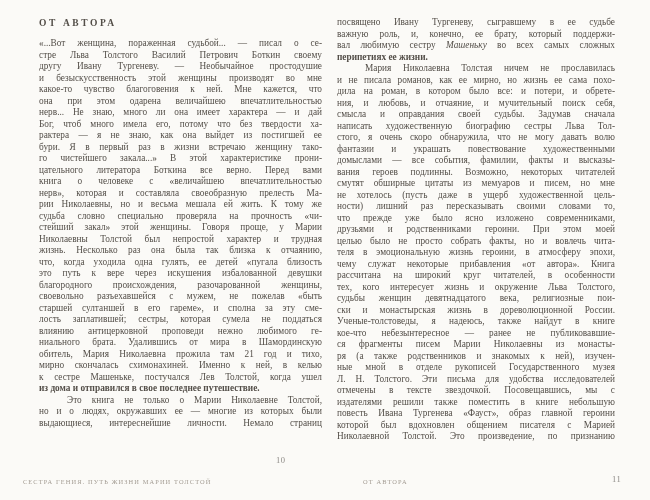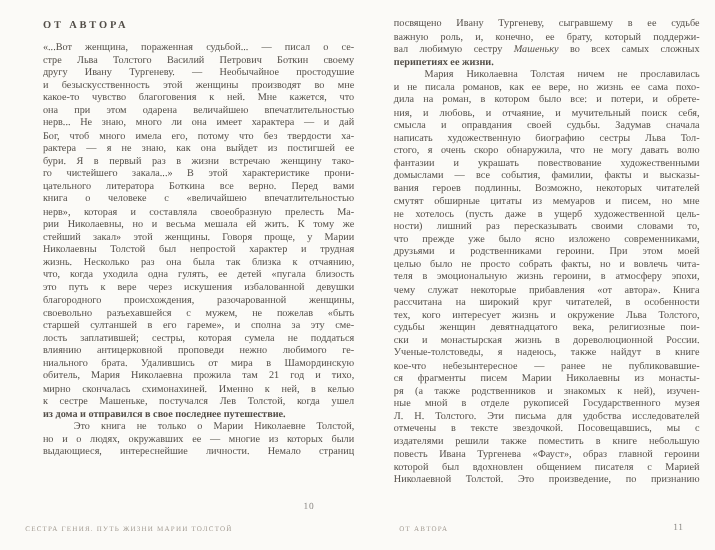--- a/index.html
+++ b/index.html
@@ -16,21 +16,21 @@
   }
   .spread {
     position: absolute;
     inset: 0;
   }
   .page {
     position: absolute;
     top: 17px;
   }
   .page-left  { left: 39px;  width: 283px; }
-  .page-right { left: 358px; width: 278px; }
+  .page-right { left: 337px; width: 278px; }
   .chapter-header {
     margin: 0 0 9px 0;
     font-size: 9.5px;
     line-height: 12px;
     font-weight: 700;
     letter-spacing: 2.6px;
     color: var(--text, #534e48);
   }
   .body-text .line {
     font-size: 9.3px;
@@ -84,20 +84,21 @@
         <div class="line">она при этом одарена величайшею впечатлительностью</div>
         <div class="line">нерв... Не знаю, много ли она имеет характера — и дай</div>
         <div class="line">Бог, чтоб много имела его, потому что без твердости ха-</div>
         <div class="line">рактера — я не знаю, как она выйдет из постигшей ее</div>
         <div class="line">бури. Я в первый раз в жизни встречаю женщину тако-</div>
         <div class="line">го чистейшего закала...» В этой характеристике прони-</div>
         <div class="line">цательного литератора Боткина все верно. Перед вами</div>
         <div class="line">книга о человеке с «величайшею впечатлительностью</div>
         <div class="line">нерв», которая и составляла своеобразную прелесть Ма-</div>
         <div class="line">рии Николаевны, но и весьма мешала ей жить. К тому же</div>
+        <div class="line">судьба словно специально проверяла на прочность «чи-</div>
         <div class="line">стейший закал» этой женщины. Говоря проще, у Марии</div>
         <div class="line">Николаевны Толстой был непростой характер и трудная</div>
         <div class="line">жизнь. Несколько раз она была так близка к отчаянию,</div>
         <div class="line">что, когда уходила одна гулять, ее детей «пугала близость</div>
         <div class="line">это путь к вере через искушения избалованной девушки</div>
         <div class="line">благородного происхождения, разочарованной женщины,</div>
         <div class="line">своевольно разъехавшейся с мужем, не пожелав «быть</div>
         <div class="line">старшей султаншей в его гареме», и сполна за эту сме-</div>
         <div class="line">лость заплатившей; сестры, которая сумела не поддаться</div>
         <div class="line">влиянию антицерковной проповеди нежно любимого ге-</div>
@@ -112,21 +113,21 @@
       </div>
   </section>
 
   <section class="page page-right">
     <div class="body-text">
         <div class="line">посвящено Ивану Тургеневу, сыгравшему в ее судьбе</div>
         <div class="line">важную роль, и, конечно, ее брату, который поддержи-</div>
         <div class="line">вал любимую сестру <em>Машеньку</em> во всех самых сложных</div>
         <div class="line para-end">перипетиях ее жизни.</div>
         <div class="line indent">Мария Николаевна Толстая ничем не прославилась</div>
-        <div class="line">и не писала романов, как ее вере, но жизнь ее сама похо-</div>
+        <div class="line">и не писала романов, как ее мирно, но жизнь ее сама похо-</div>
         <div class="line">дила на роман, в котором было все: и потери, и обрете-</div>
         <div class="line">ния, и любовь, и отчаяние, и мучительный поиск себя,</div>
         <div class="line">смысла и оправдания своей судьбы. Задумав сначала</div>
         <div class="line">написать художественную биографию сестры Льва Тол-</div>
         <div class="line">стого, я очень скоро обнаружила, что не могу давать волю</div>
         <div class="line">фантазии и украшать повествование художественными</div>
         <div class="line">домыслами — все события, фамилии, факты и высказы-</div>
         <div class="line">вания героев подлинны. Возможно, некоторых читателей</div>
         <div class="line">смутят обширные цитаты из мемуаров и писем, но мне</div>
         <div class="line">не хотелось (пусть даже в ущерб художественной цель-</div>

